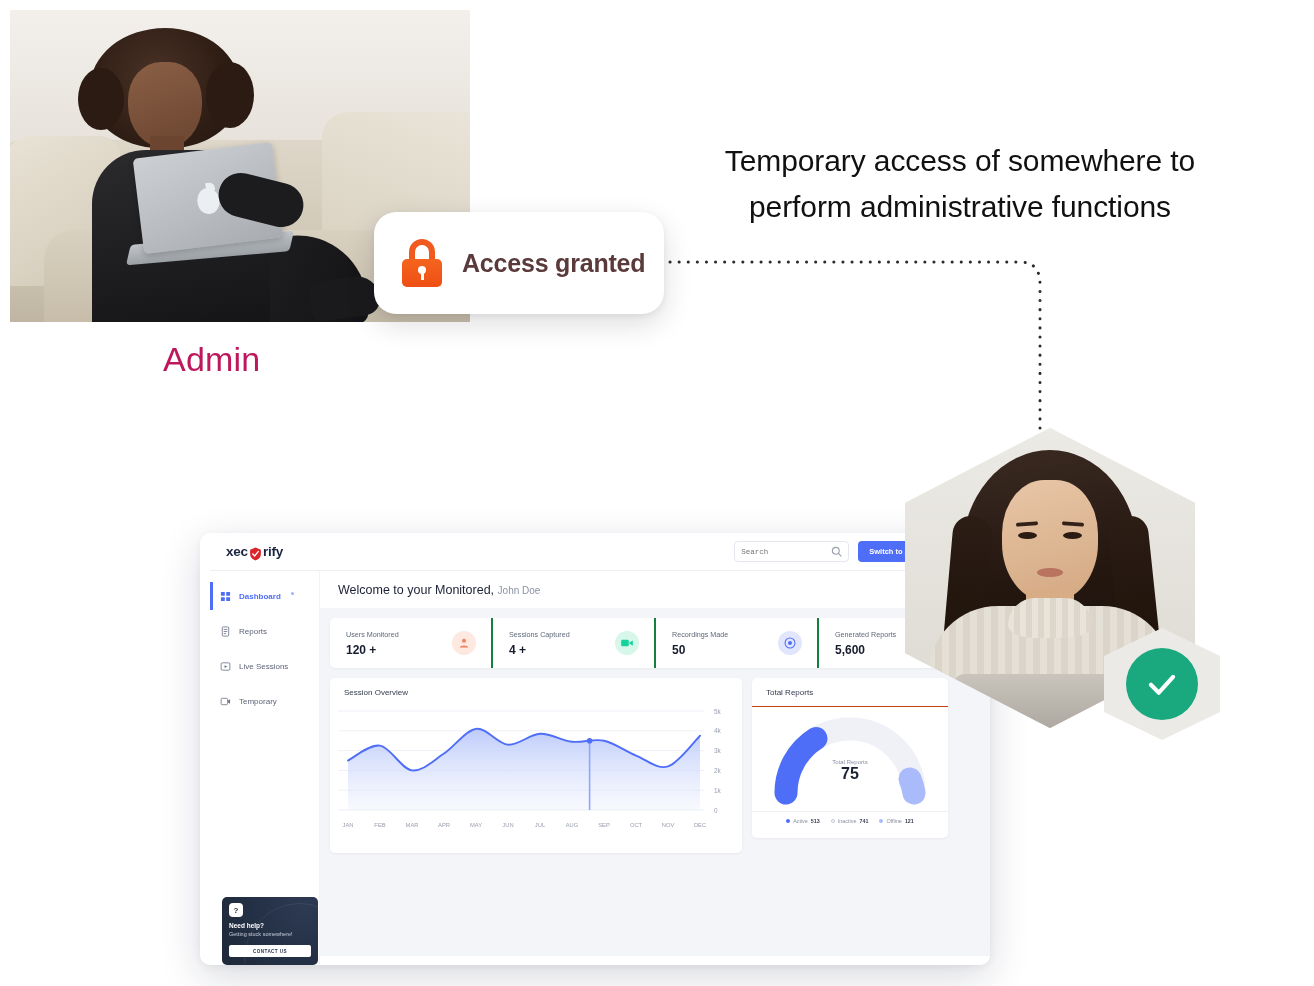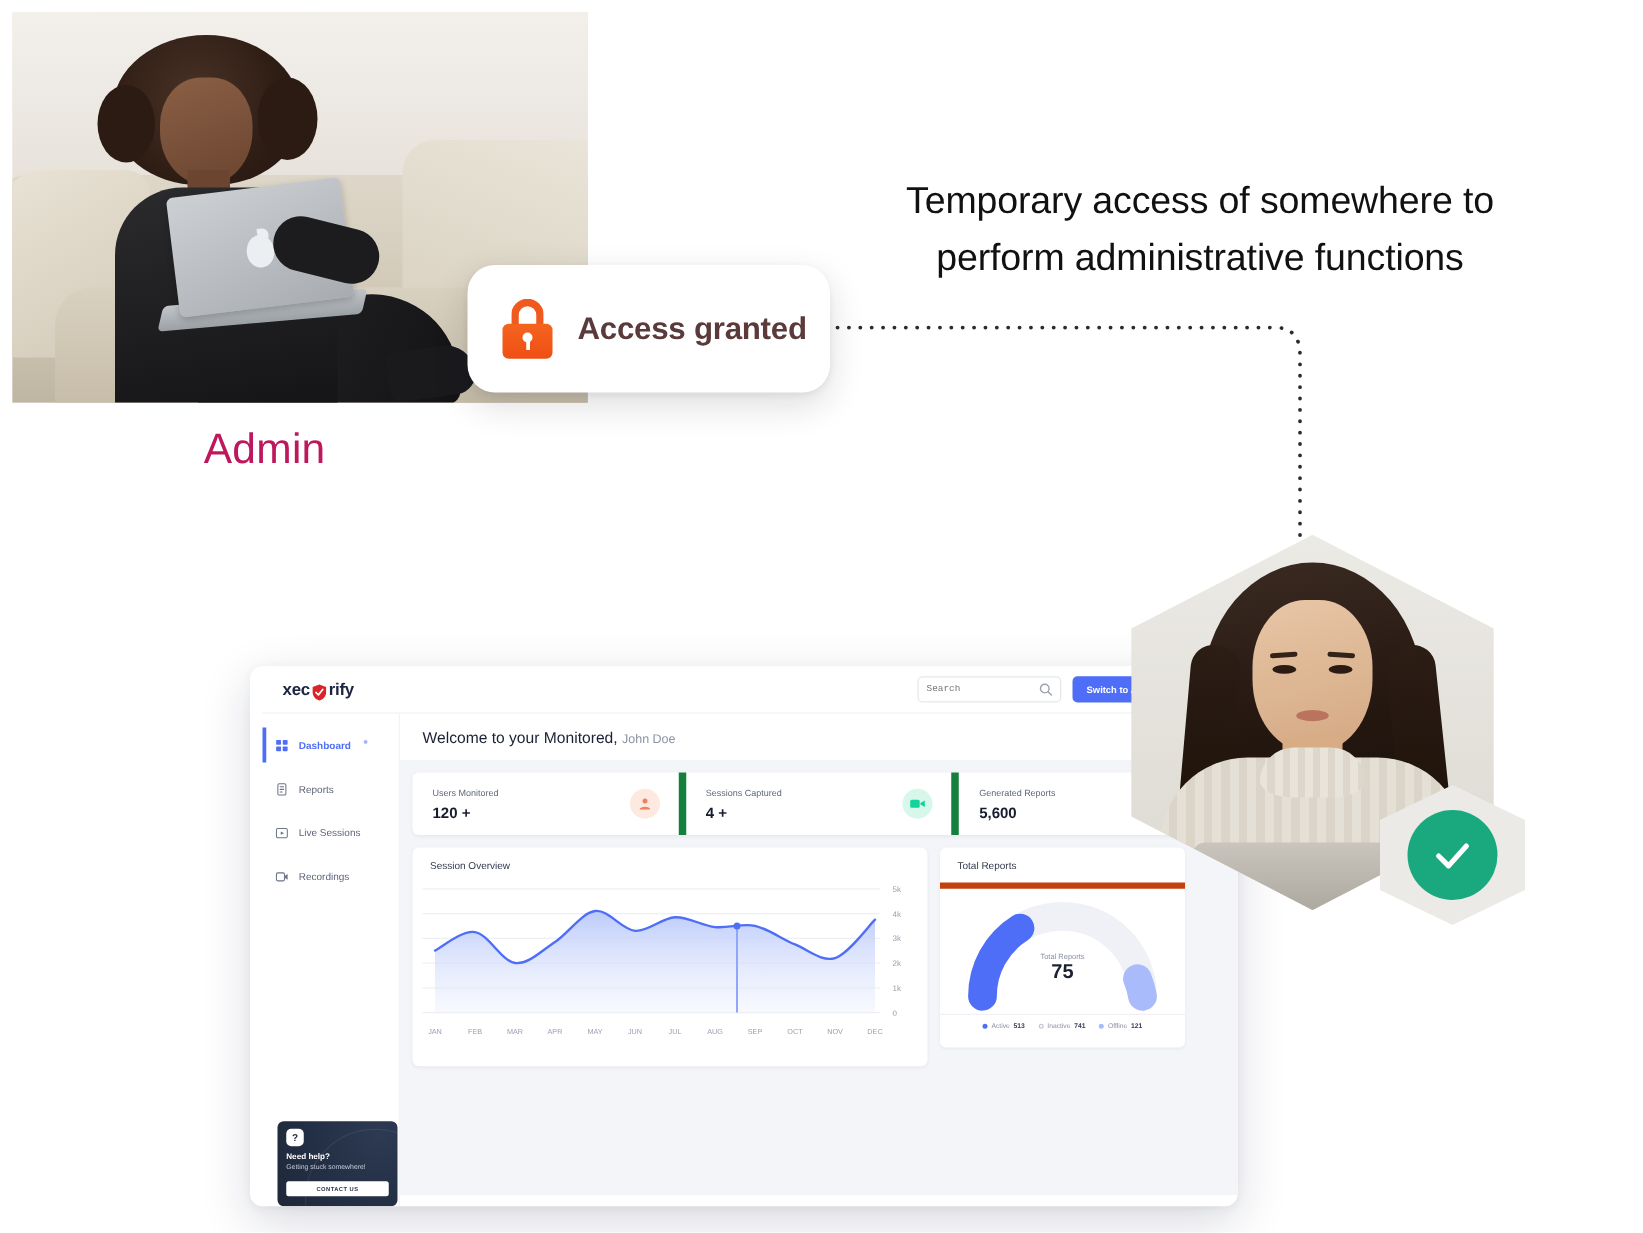--- a/index.html
+++ b/index.html
@@ -277,38 +277,38 @@
   }
   .welcome .name { color:#8b92a4; font-size:10px; }
   .main-inner { background:#f4f5f8; height:348px; padding:10px; }
 
   .stats-card {
     background:#fff; border-radius:5px; height:50px; display:flex;
     box-shadow:0 1px 3px rgba(20,25,60,.05);
   }
   .stat {
     flex:1; display:flex; align-items:center; justify-content:space-between;
-    padding:0 15px 0 16px; border-right:6px solid #15803d; position:relative;
+    padding:0 15px 0 16px; border-right:2px solid #15803d; position:relative;
   }
   .stat:last-child { border-right:none; }
   .stat-label { font-size:7.2px; color:#5f6879; margin-bottom:4px; }
   .stat-val { font-size:12px; font-weight:700; color:#171d2e; }
   .stat-ico {
     width:24px; height:24px; border-radius:50%;
     display:flex; align-items:center; justify-content:center; flex:0 0 auto;
   }
 
   .charts-row { display:flex; gap:10px; margin-top:10px; }
   .panel {
     background:#fff; border-radius:5px; box-shadow:0 1px 3px rgba(20,25,60,.05);
   }
   .panel-title { font-size:8px; color:#333a4d; padding:10px 0 0 14px; }
   .session-panel { width:412px; height:175px; position:relative; }
   .reports-panel { width:196px; height:160px; position:relative; }
-  .gauge-wrap { height:105px; position:relative; border-top:5px solid #c2410c; margin-top:9px; }
+  .gauge-wrap { height:105px; position:relative; border-top:1px solid #c2410c; margin-top:9px; }
   .gauge-center {
     position:absolute; left:0; right:0; top:52px; text-align:center;
   }
   .gauge-center .gl { font-size:6px; color:#8a90a1; }
   .gauge-center .gv { font-size:16px; font-weight:700; color:#1b2135; line-height:18px; }
   .legend {
     border-top:1px solid #f0f1f5; height:19px; display:flex; align-items:center;
     justify-content:center; gap:11px;
   }
   .leg { display:flex; align-items:center; gap:3px; font-size:5.4px; color:#8a90a1; }
@@ -436,21 +436,21 @@
             <polygon points="10,9 16,12 10,15" fill="#6b7385" stroke="none"></polygon>
           </svg>
           <span>Live Sessions</span>
         </div>
 
         <div class="side-item">
           <svg class="si-ico" viewBox="0 0 24 24" fill="none" stroke="#6b7385" stroke-width="1.8">
             <rect x="2.5" y="5" width="14" height="14" rx="2.4"></rect>
             <polygon points="17.5,10 22,7 22,17 17.5,14" fill="#6b7385" stroke="none"></polygon>
           </svg>
-          <span>Recordings</span>
+          <span>Temporary</span>
         </div>
 
         <div class="help-card">
           <div class="help-qmark">?</div>
           <div class="help-t1">Need help?</div>
           <div class="help-t2">Getting stuck somewhere!</div>
           <div class="help-btn">CONTACT US</div>
         </div>
       </div>
 
@@ -483,20 +483,32 @@
                 <div class="stat-val">4 +</div>
               </div>
               <div class="stat-ico" style="background:#d6f7ea">
                 <svg width="14" height="14" viewBox="0 0 24 24" fill="#13d39a">
                   <rect x="2" y="6.5" width="13" height="11" rx="2.2"></rect>
                   <polygon points="16,11 22,7.5 22,16.5 16,13"></polygon>
                 </svg>
               </div>
             </div>
 
+            <div class="stat">
+              <div>
+                <div class="stat-label">Recordings Made</div>
+                <div class="stat-val">50</div>
+              </div>
+              <div class="stat-ico" style="background:#e2e6fd">
+                <svg width="14" height="14" viewBox="0 0 24 24" fill="none" stroke="#4f6ef7" stroke-width="1.8">
+                  <circle cx="12" cy="12" r="8.5"></circle>
+                    <circle cx="12" cy="12" r="3.4" fill="#4f6ef7" stroke="none"></circle>
+                </svg>
+              </div>
+            </div>
 
             <div class="stat">
               <div>
                 <div class="stat-label">Generated Reports</div>
                 <div class="stat-val">5,600</div>
               </div>
               <div class="stat-ico" style="background:#fdf3d9">
                 <svg width="11" height="11" viewBox="0 0 24 24" fill="none" stroke="#e9c45f" stroke-width="2">
                   <rect x="5" y="3.5" width="14" height="17" rx="2.4"></rect>
                   <rect x="9" y="1.5" width="6" height="4" rx="1.2"></rect>

